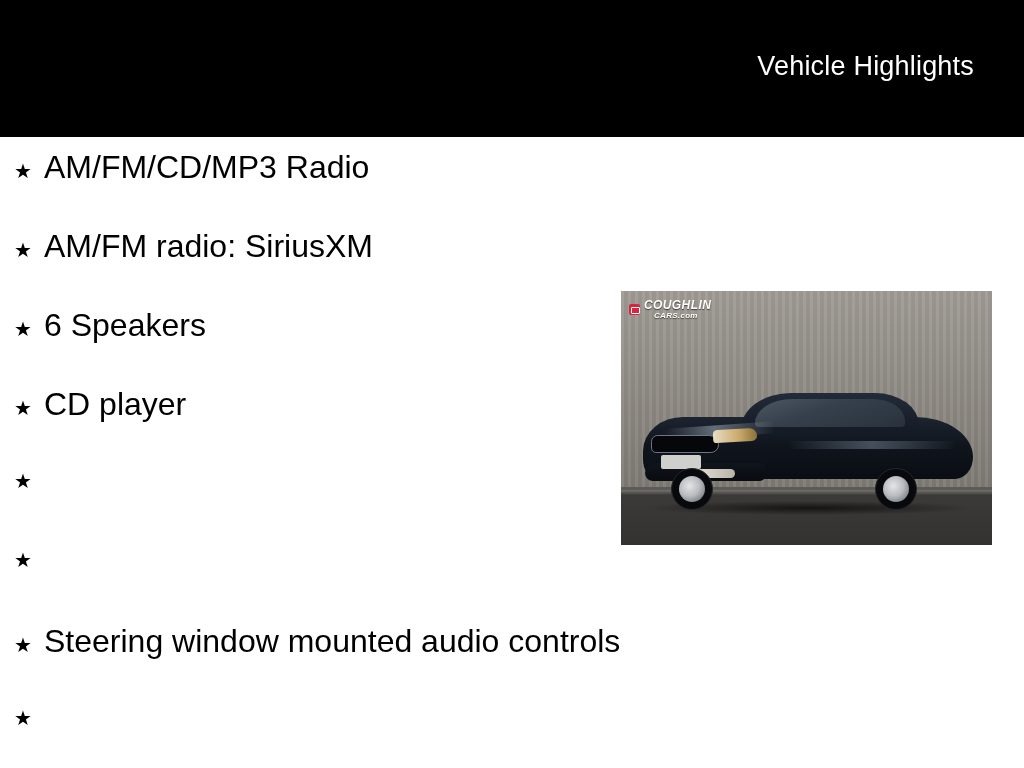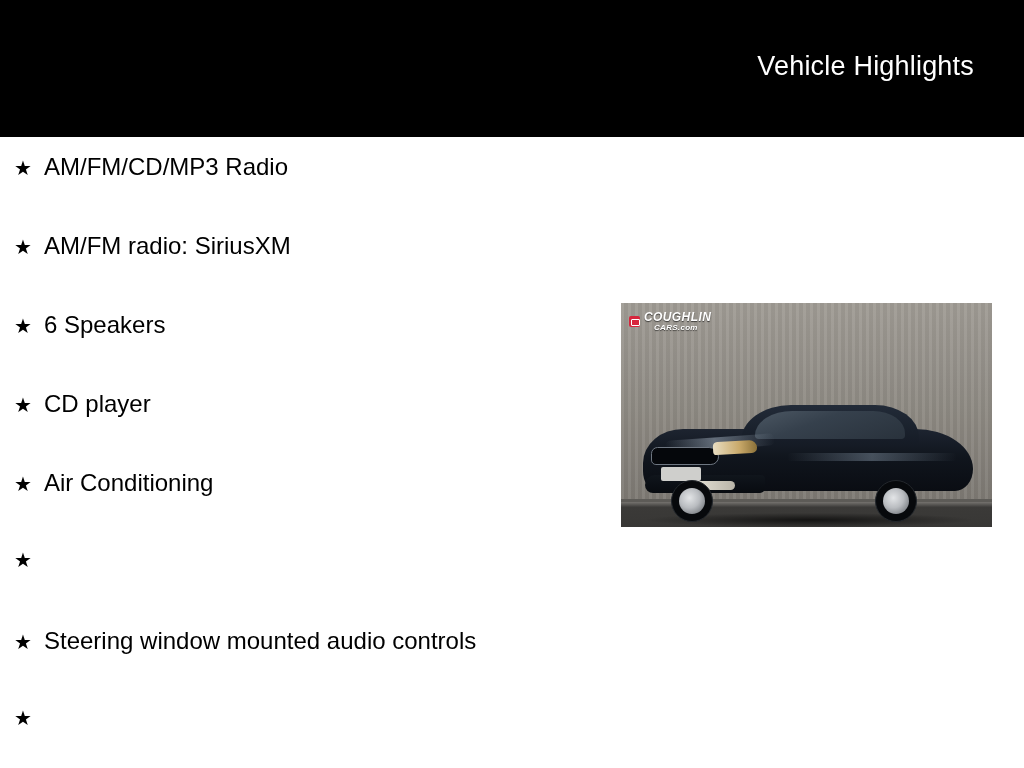--- a/index.html
+++ b/index.html
@@ -53,30 +53,30 @@
   .bullet {
     width: 30px;
     flex: 0 0 30px;
     color: #000000;
     font-size: 20px;
     line-height: 24px;
     text-align: left;
   }
   .feature-label {
     color: #000000;
-    font-size: 24px;
+    font-size: 32px;
     line-height: 28px;
     white-space: nowrap;
   }
   .photo {
     position: absolute;
     left: 621px;
-    top: 303px;
+    top: 291px;
     width: 371px;
-    height: 224px;
+    height: 254px;
     overflow: hidden;
     background: #8d8a85;
   }
   .photo-wall {
     position: absolute;
     left: 0;
     top: 0;
     width: 371px;
     height: 196px;
     background:
@@ -307,21 +307,20 @@
       <span class="feature-label">6 Speakers</span>
     </div>
 
     <div class="feature-item">
       <span class="bullet">★</span>
       <span class="feature-label">CD player</span>
     </div>
 
     <div class="feature-item">
       <span class="bullet">★</span>
-      <span class="feature-label">Air Conditioning</span>
     </div>
 
     <div class="feature-item">
       <span class="bullet">★</span>
     </div>
 
     <div class="feature-item">
       <span class="bullet">★</span>
       <span class="feature-label">Steering window mounted audio controls</span>
     </div>

